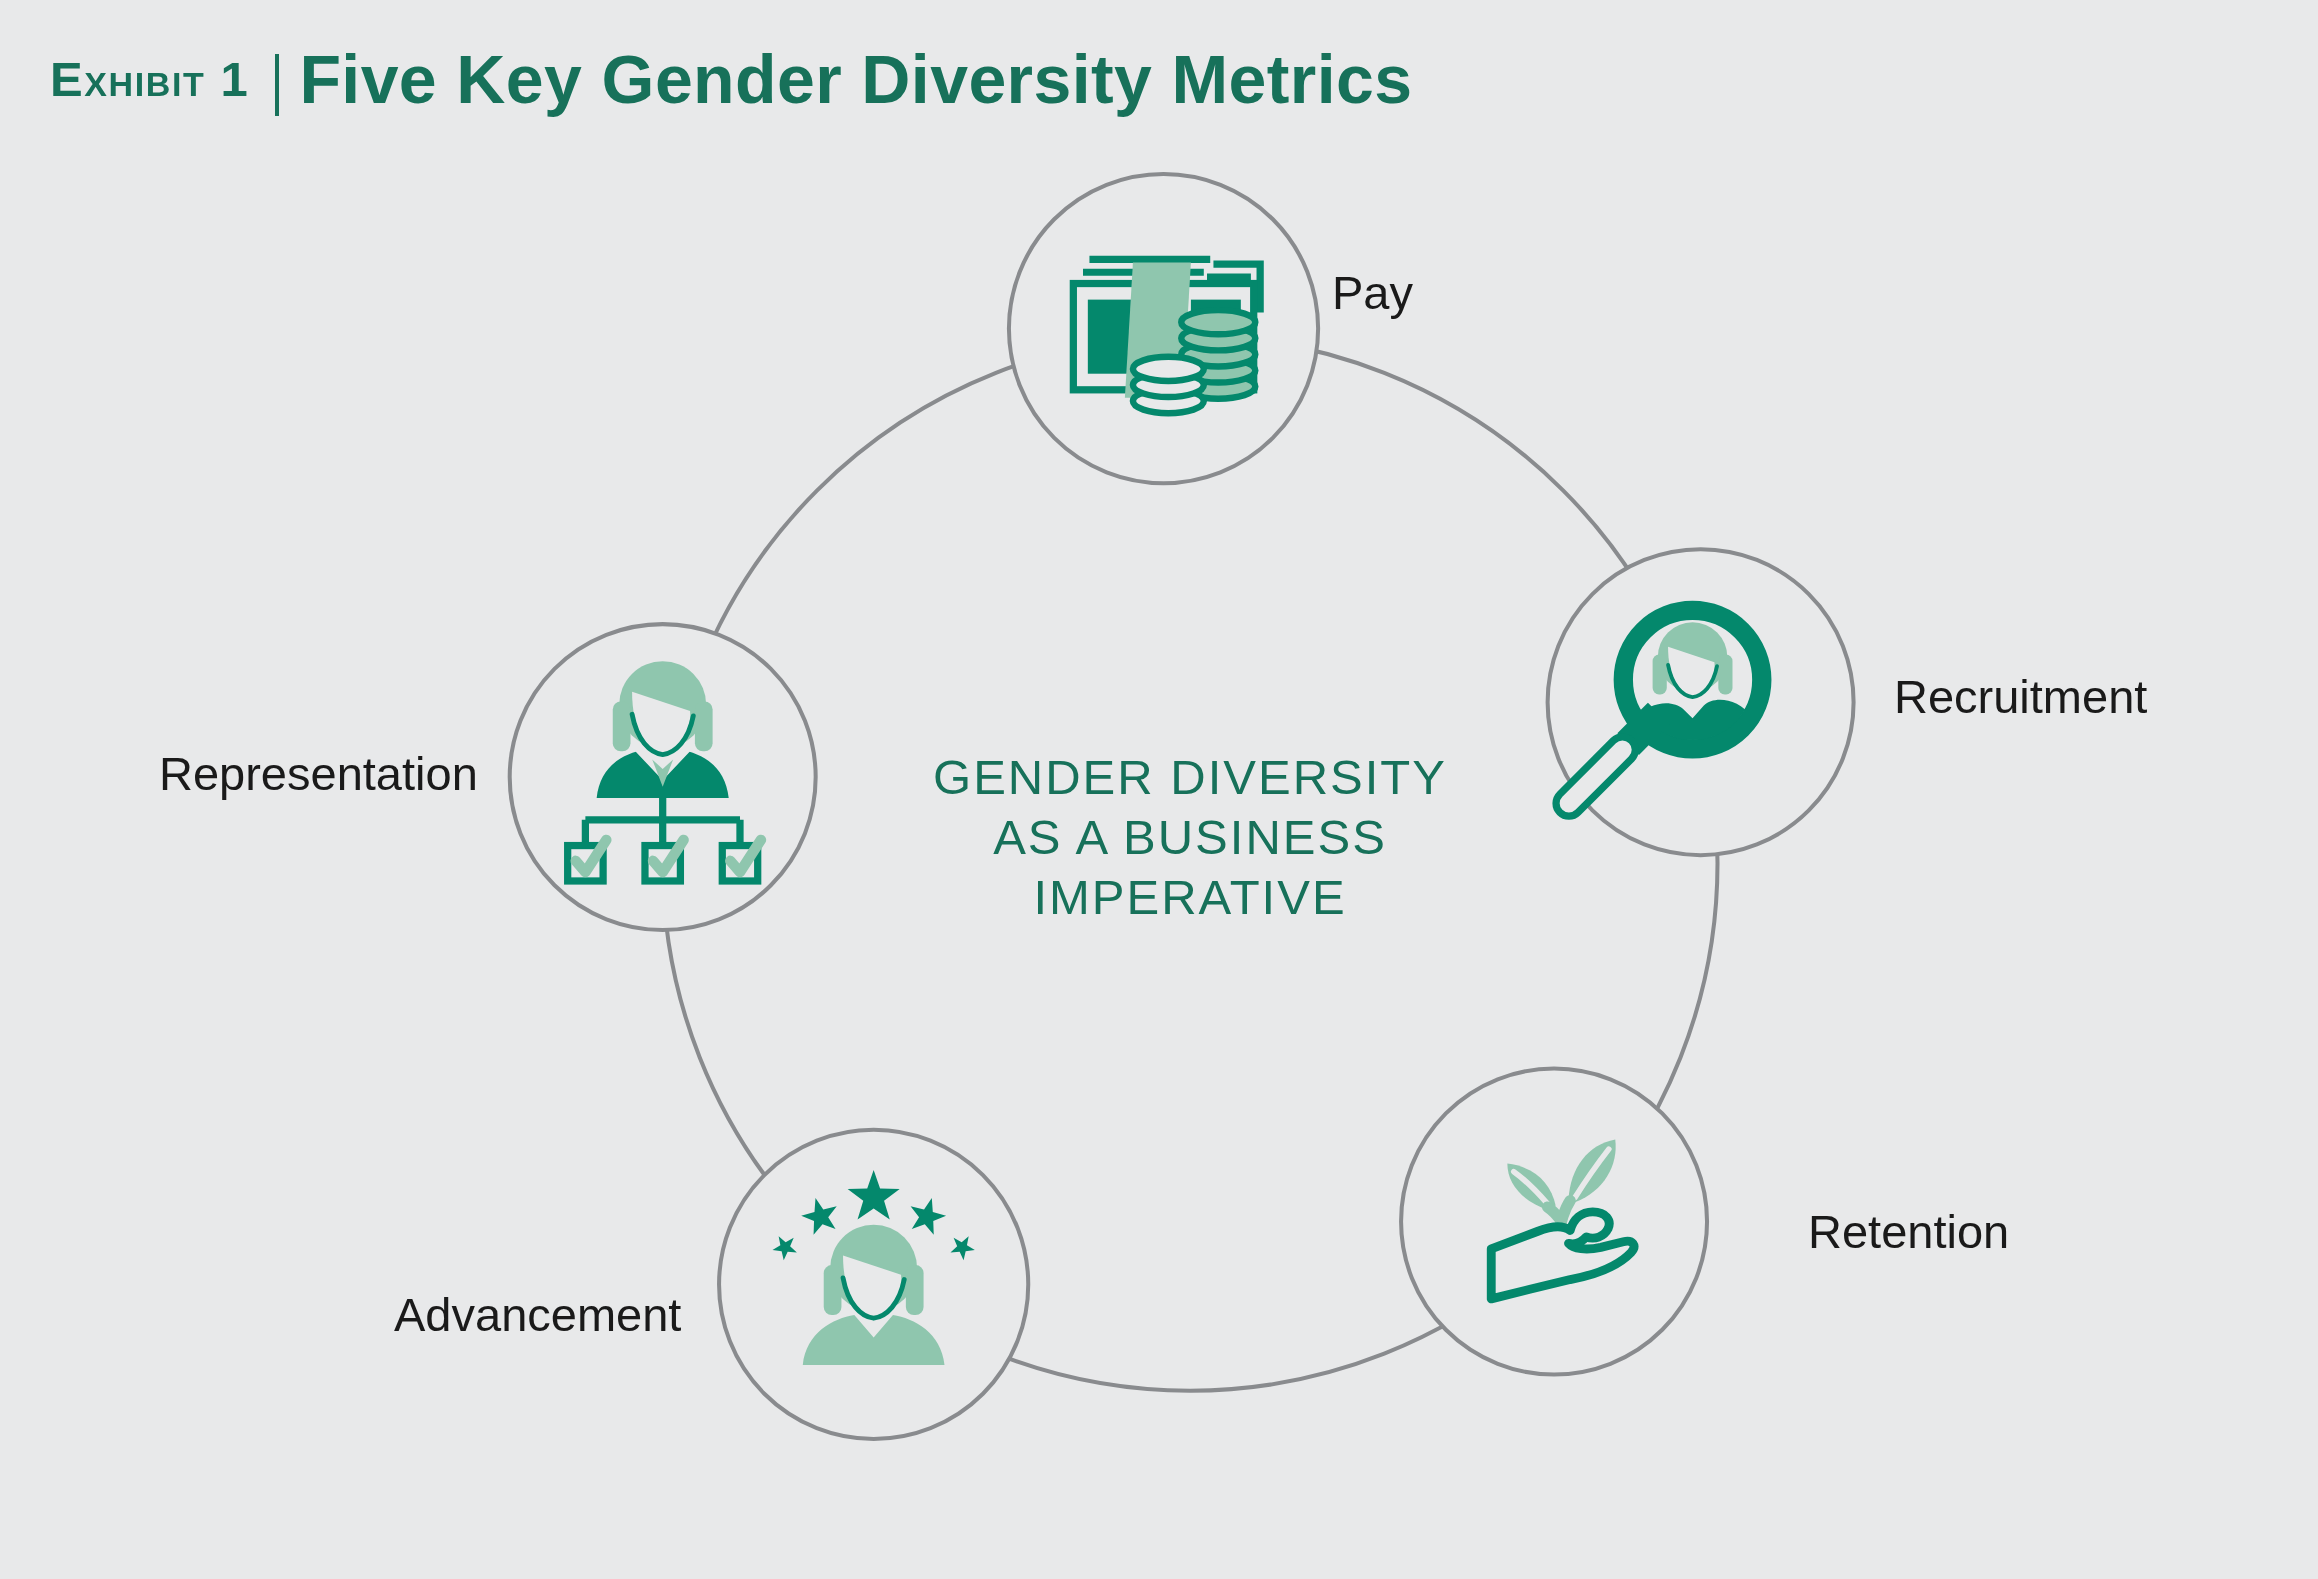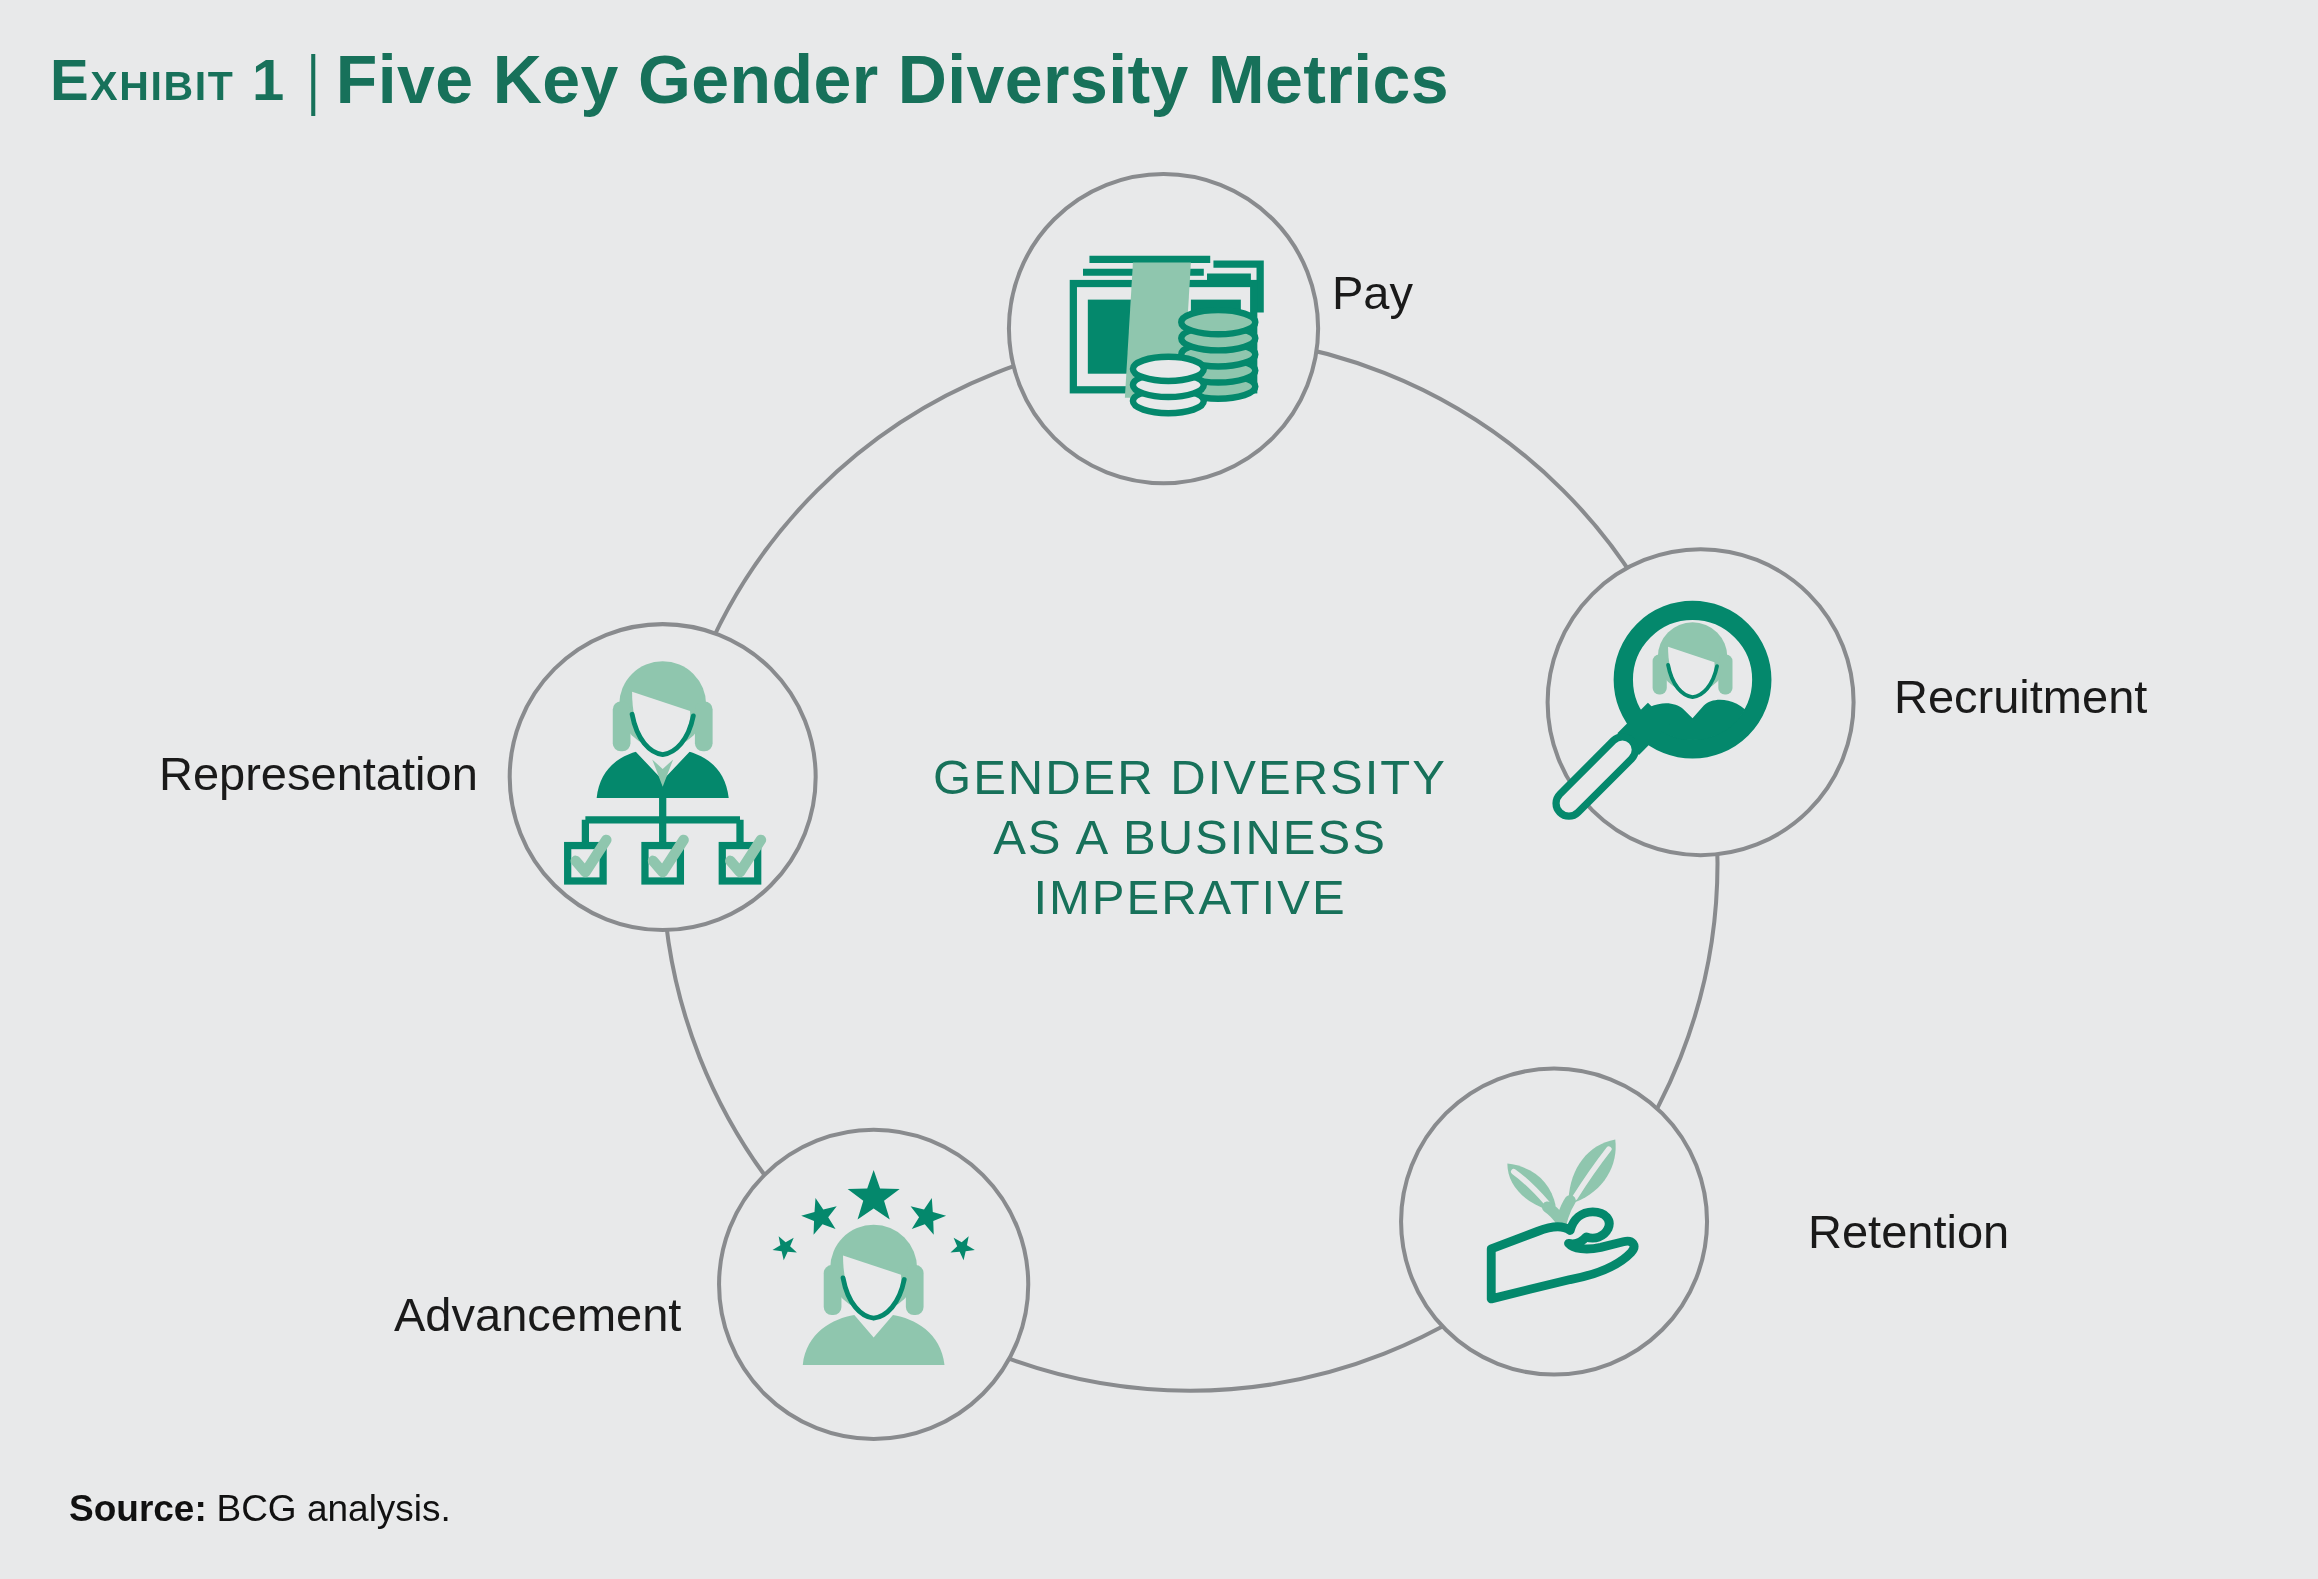--- a/index.html
+++ b/index.html
@@ -19,21 +19,21 @@
   }
   .stage{position:absolute;inset:0;}
   svg.diagram{position:absolute;left:0;top:0;}
 
   
   .exhibit-title{
     position:absolute;left:50px;top:40px;
     display:flex;align-items:center;
     color:var(--title-green);font-weight:700;white-space:nowrap;
   }
-  .exhibit-label{font-variant:small-caps;font-size:58px;letter-spacing:1.6px;}
+  .exhibit-label{font-variant:small-caps;font-size:49px;letter-spacing:1.6px;}
   .separator{font-size:50px;font-weight:400;transform:scaleY(1.35);margin:0 16px 0 21px;}
   .main-title{font-size:68px;letter-spacing:0.4px;}
 
   
   .center-text{
     position:absolute;left:868px;top:747px;width:644px;
     text-align:center;color:var(--title-green);
     font-size:49px;line-height:60px;letter-spacing:2px;font-weight:400;
   }
 
@@ -192,18 +192,15 @@
     <div>AS A BUSINESS</div>
     <div>IMPERATIVE</div>
   </div>
 
   <div class="node-label label-pay">Pay</div>
   <div class="node-label label-recruitment">Recruitment</div>
   <div class="node-label label-retention">Retention</div>
   <div class="node-label label-advancement">Advancement</div>
   <div class="node-label label-representation">Representation</div>
 
-  <div class="source">
-    <span class="src-label">Source:</span><span>BCG analysis.</span>
-  </div>
 
 </div>
 
 
 </body></html>

